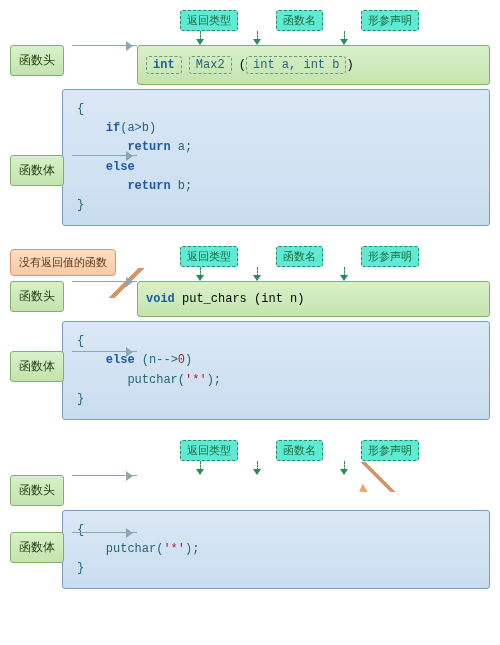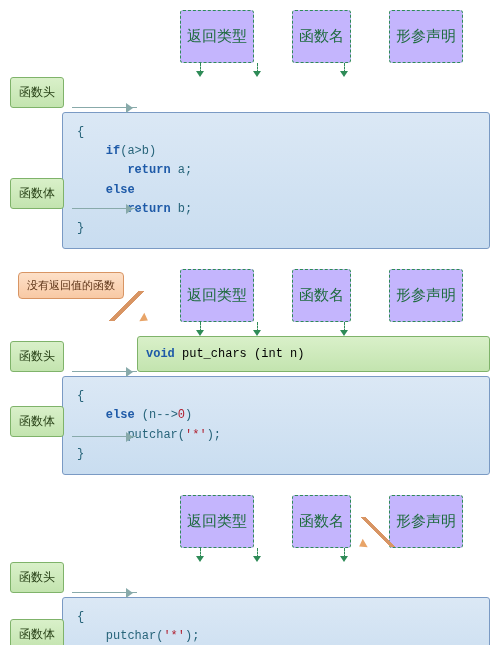--- a/index.html
+++ b/index.html
@@ -1,35 +1,35 @@
 <!DOCTYPE html>
 <html><head>
 <meta charset="utf-8">
 <style>
 *{box-sizing:border-box;margin:0;padding:0}
 body{font-family:"SimSun","Songti SC",serif;background:#fff;width:500px;font-size:11px}
 .wrap{padding:10px 10px 10px 10px}
 .example{position:relative;margin-bottom:20px}
 .topcalls{display:flex;gap:38px;padding-left:170px;margin-bottom:0}
-.topcall{border:1.5px dashed #2e8b57;color:#1e6b3e;padding:16px 6px;background:#c4b5fd;font-size:15px;border-radius:3px}
+.topcall{border:1.5px dashed #2e8b57;color:#1e6b3e;padding:2px 6px;background:#5eead4;font-size:11px;border-radius:3px}
 .arrows{display:flex;gap:56px;padding-left:190px;height:14px}
 .ar{width:1px;position:relative}
 .ar::after{content:"";position:absolute;left:-4px;top:8px;border:4px solid transparent;border-top:6px solid #2e8b57}
 .ar::before{content:"";position:absolute;left:0;top:0;width:0;height:10px;border-left:1.5px dashed #2e8b57}
-.row{display:flex;align-items:flex-end;position:relative}
+.row{display:flex;align-items:flex-start;position:relative}
 .sidetag{background:linear-gradient(#d9f0c9,#c3e4af);border:1px solid #7fb36a;color:#274016;padding:6px 8px;border-radius:3px;font-size:12px;margin-right:8px}
 .conn{width:65px;height:0;border-top:1px solid #8aa;position:relative}
 .conn::after{content:"";position:absolute;right:-1px;top:-5px;border:5px solid transparent;border-left:7px solid #8aa}
 .headerbox{flex:1;background:linear-gradient(#d9f0c9,#c3e4af);border:1px solid #7fb36a;padding:10px 8px;border-radius:3px;font-family:"Courier New",monospace;font-size:12px;position:relative}
 .slot{border:1.5px dashed #6b9a84;padding:1px 6px;border-radius:3px;color:#27647a;display:inline-block}
 .kw{color:#1e5aa8;font-weight:bold}
 .bodybox{margin-left:52px;background:linear-gradient(#dbe8f5,#c9ddf0);border:1px solid #7a9ac4;padding:10px 14px;border-radius:3px;font-family:"Courier New",monospace;font-size:12px;line-height:1.6;margin-top:4px;white-space:pre;min-height:90px;color:#27647a}
 .bodybox .kw{color:#1e5aa8;font-weight:bold}
 .callout{position:absolute;background:linear-gradient(#fde0c8,#f8c9a4);border:1px solid #d89564;padding:5px 8px;border-radius:4px;font-size:11px;color:#5c3317}
-.callout.left{left:8px;top:3px}
+.callout.left{left:0;top:3px}
 .callout.right{right:8px;top:3px}
 .pointer-l{position:absolute;left:94px;top:22px;width:45px;height:30px}
 .pointer-l::before{content:"";position:absolute;left:0;top:0;width:45px;height:30px;background:linear-gradient(135deg,transparent 46%,#d89564 46%,#d89564 54%,transparent 54%)}
 .pointer-l::after{content:"";position:absolute;right:-4px;bottom:-4px;border:5px solid transparent;border-left:7px solid #e8a468;transform:rotate(30deg)}
 .pointer-r{position:absolute;right:92px;top:22px;width:40px;height:30px}
 .pointer-r::before{content:"";position:absolute;right:0;top:0;width:40px;height:30px;background:linear-gradient(45deg,transparent 46%,#d89564 46%,#d89564 54%,transparent 54%)}
 .pointer-r::after{content:"";position:absolute;left:-4px;bottom:-4px;border:5px solid transparent;border-right:7px solid #e8a468;transform:rotate(-30deg)}
 .lit{color:#b02030}
 </style>
 </head>
@@ -44,20 +44,25 @@
     <span class="topcall">形参声明</span>
   </div>
   <div class="arrows">
         <div class="ar"></div>
         <div class="ar"></div>
         <div class="ar" style="margin-left:30px"></div>
       </div>
   <div class="row">
     <span class="sidetag">函数头</span>
     <span class="conn"></span>
+    <div class="headerbox">
+      <span class="slot kw">int</span>
+      <span class="slot">Max2</span>
+      <span>(</span><span class="slot">int a, int b</span><span>)</span>
+    </div>
   </div>
   <div class="bodybox"><span>{</span>
 <span>    </span><span class="kw">if</span><span>(a&gt;b)</span>
 <span>       </span><span class="kw">return</span><span> a;</span>
 <span>    </span><span class="kw">else</span>
 <span>       </span><span class="kw">return</span><span> b;</span>
 <span>}</span></div>
   <div class="row" style="position:absolute;bottom:40px;left:0">
     <span class="sidetag">函数体</span>
     <span class="conn"></span>

